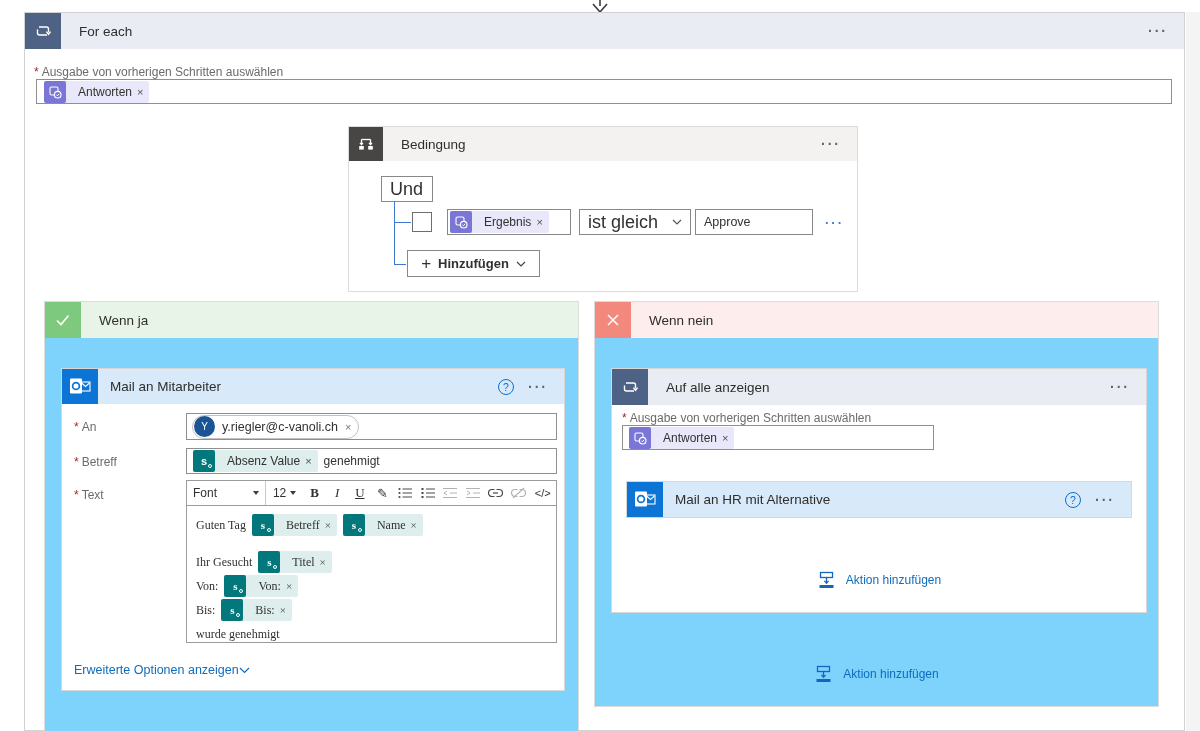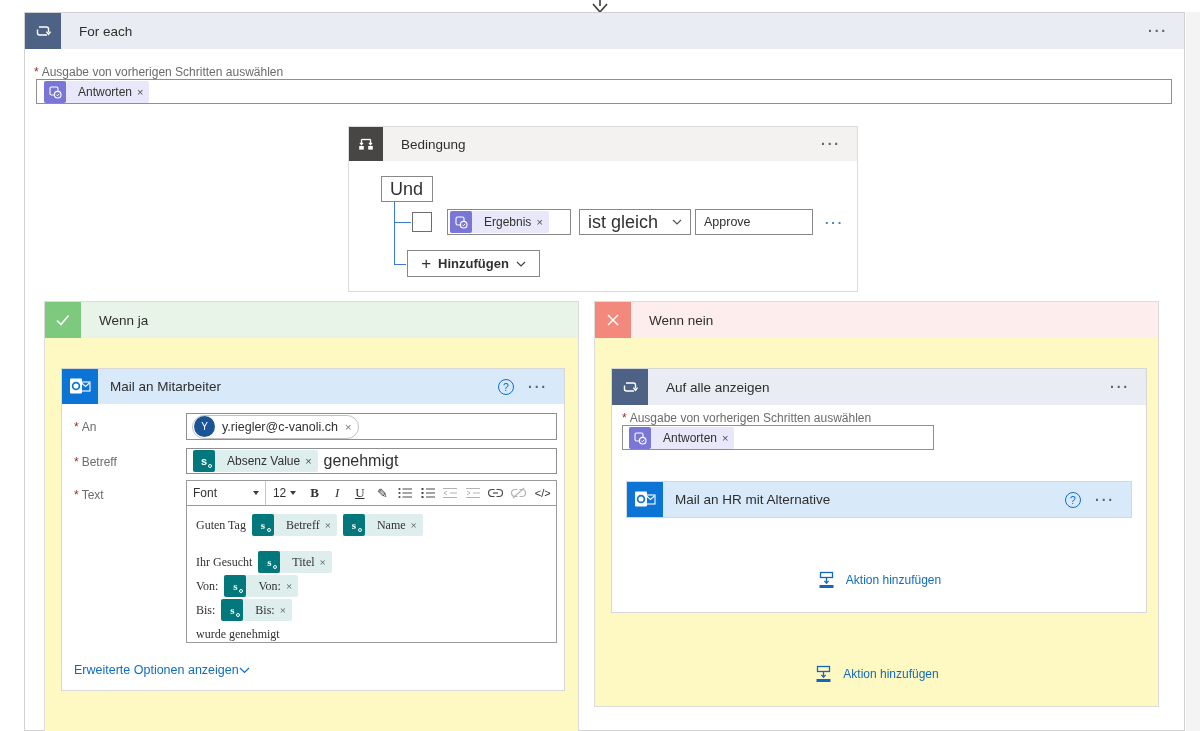--- a/index.html
+++ b/index.html
@@ -46,21 +46,21 @@
   .cond-check { position:absolute; left:63px; top:51px; width:20px; height:20px; border:1px solid #6f6d6b; background:#fff; cursor:pointer; }
   .cond-row { position:absolute; left:98px; top:48px; display:flex; align-items:center; }
   .field-box { width:124px; height:26px; border:1px solid #8a8886; display:flex; align-items:center; padding:0 2px; }
   .cmp-box { width:112px; height:26px; margin-left:8px; }
   .val-box { width:118px; height:26px; border:1px solid #8a8886; margin-left:4px; display:flex; align-items:center; padding:0 8px; font-size:12.5px; }
   .row-menu { margin-left:12px; color:#3b79d2; font-weight:bold; font-size:13px; letter-spacing:2px; cursor:pointer; }
   .add-btn { position:absolute; left:58px; top:89px; width:133px; height:27px; border:1px solid #8a8886; background:#fff; display:flex; align-items:center; justify-content:center; gap:7px; font-size:13px; font-weight:bold; color:#323130; cursor:pointer; }
   .plus { font-weight:normal; font-size:17px; line-height:1; color:#323130; }
 
   
-  .branch { position:absolute; top:288px; background:#fef9c3; border:1px solid #dcdcdc; }
+  .branch { position:absolute; top:288px; background:#7dd3fc; border:1px solid #dcdcdc; }
   .wennja { left:19px; width:535px; height:430px; border-bottom:none; }
   .wennnein { left:569px; width:565px; height:406px; }
   .br-hdr { height:36px; }
   .br-hdr .hicon { width:36px; height:36px; }
   .yes-hdr { background:#e7f4e7; } .yes-hdr .hicon { background:#7dc97d; }
   .no-hdr { background:#fdeded; } .no-hdr .hicon { background:#f2897c; }
 
   
   .mailcard { position:absolute; border:1px solid #d7d7d7; background:#fff; }
   .mail-hdr { height:35px; background:#d8e9f9; display:flex; align-items:center; position:relative; }
@@ -69,21 +69,21 @@
   .mail-hdr .hmenu { margin-left:14px; }
 
   .f-label { position:absolute; left:12px; font-size:12px; color:#6b6b6b; }
   .f-input { position:absolute; left:124px; width:371px; border:1px solid #8f8f8f; background:#fff; display:flex; align-items:center; padding:0 3px; }
 
   .chip { display:inline-flex; align-items:center; height:24px; border:1px solid #c3c1bf; border-radius:13px; padding:0 7px 0 1px; margin-left:2px; }
   .avatar { width:21px; height:21px; border-radius:50%; background:#1b5494; color:#fff; font-size:10px; display:flex; align-items:center; justify-content:center; }
   .chip-mail { font-size:12.5px; margin:0 7px; }
   .chip-x { color:#767674; font-size:11px; cursor:pointer; }
 
-  .plain-txt { font-size:16px; margin-left:6px; }
+  .plain-txt { font-size:12px; margin-left:6px; }
 
   
   .editor { position:absolute; left:124px; top:111px; width:371px; }
   .tb { display:flex; align-items:center; height:26px; border:1px solid #9b9b9b; background:#fff; }
   .tb-font { width:80px; height:100%; display:flex; align-items:center; justify-content:space-between; padding:0 6px; border-right:1px solid #c9c9c9; font-size:12px; cursor:pointer; }
   .tb-size { width:38px; height:100%; display:flex; align-items:center; justify-content:center; gap:4px; font-size:12px; cursor:pointer; }
   .tb-btn { width:23px; height:100%; display:flex; align-items:center; justify-content:center; font-size:13px; color:#323130; cursor:pointer; }
   .tb-btn.serif { font-family:"Liberation Serif", serif; }
   .tb-btn.dis { color:#b5b3b1; cursor:default; }
   .caret { width:0; height:0; border-left:3.5px solid transparent; border-right:3.5px solid transparent; border-top:4.5px solid #3c3c3c; }

